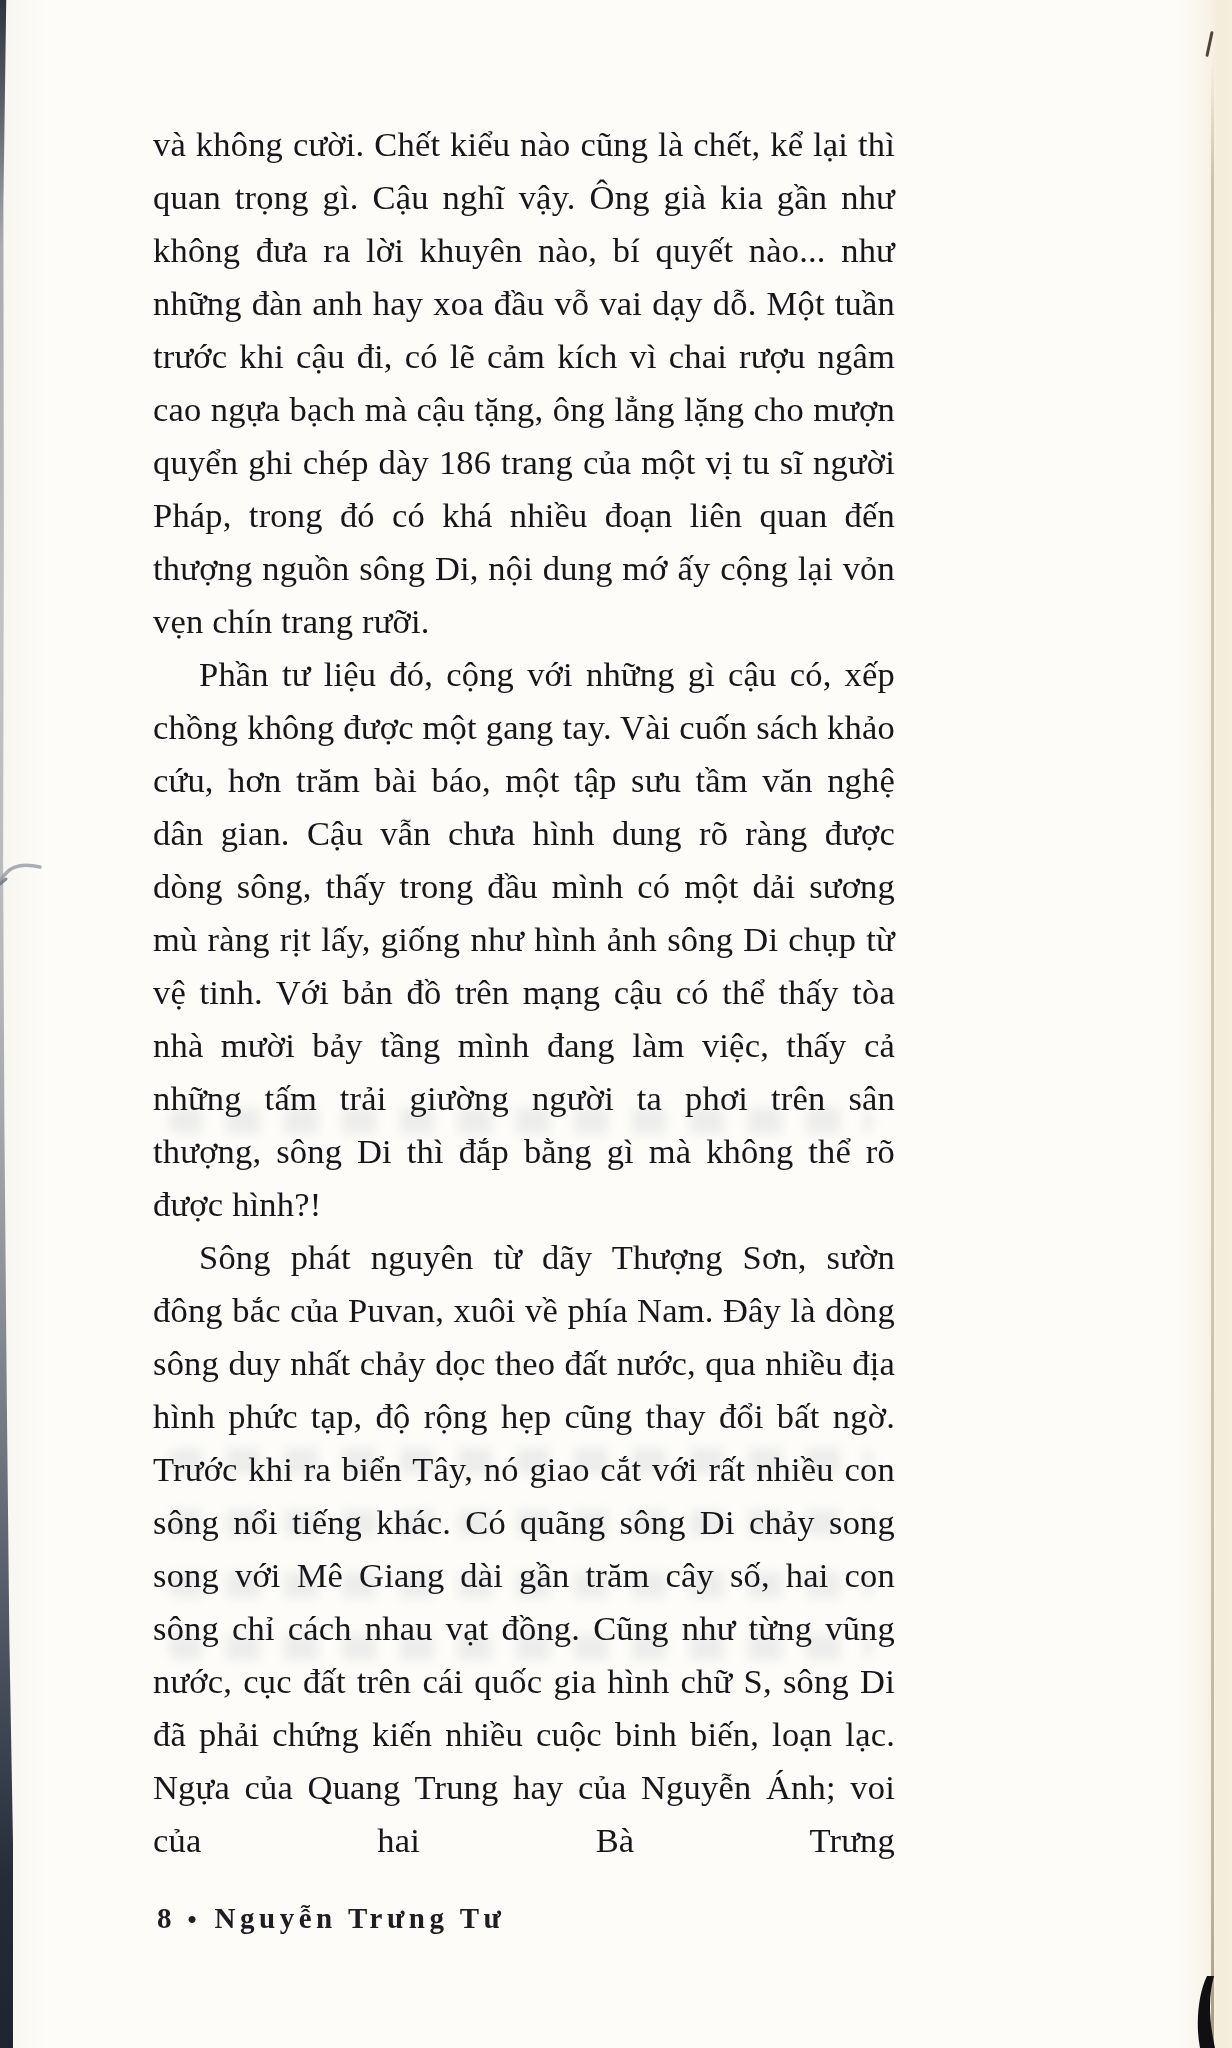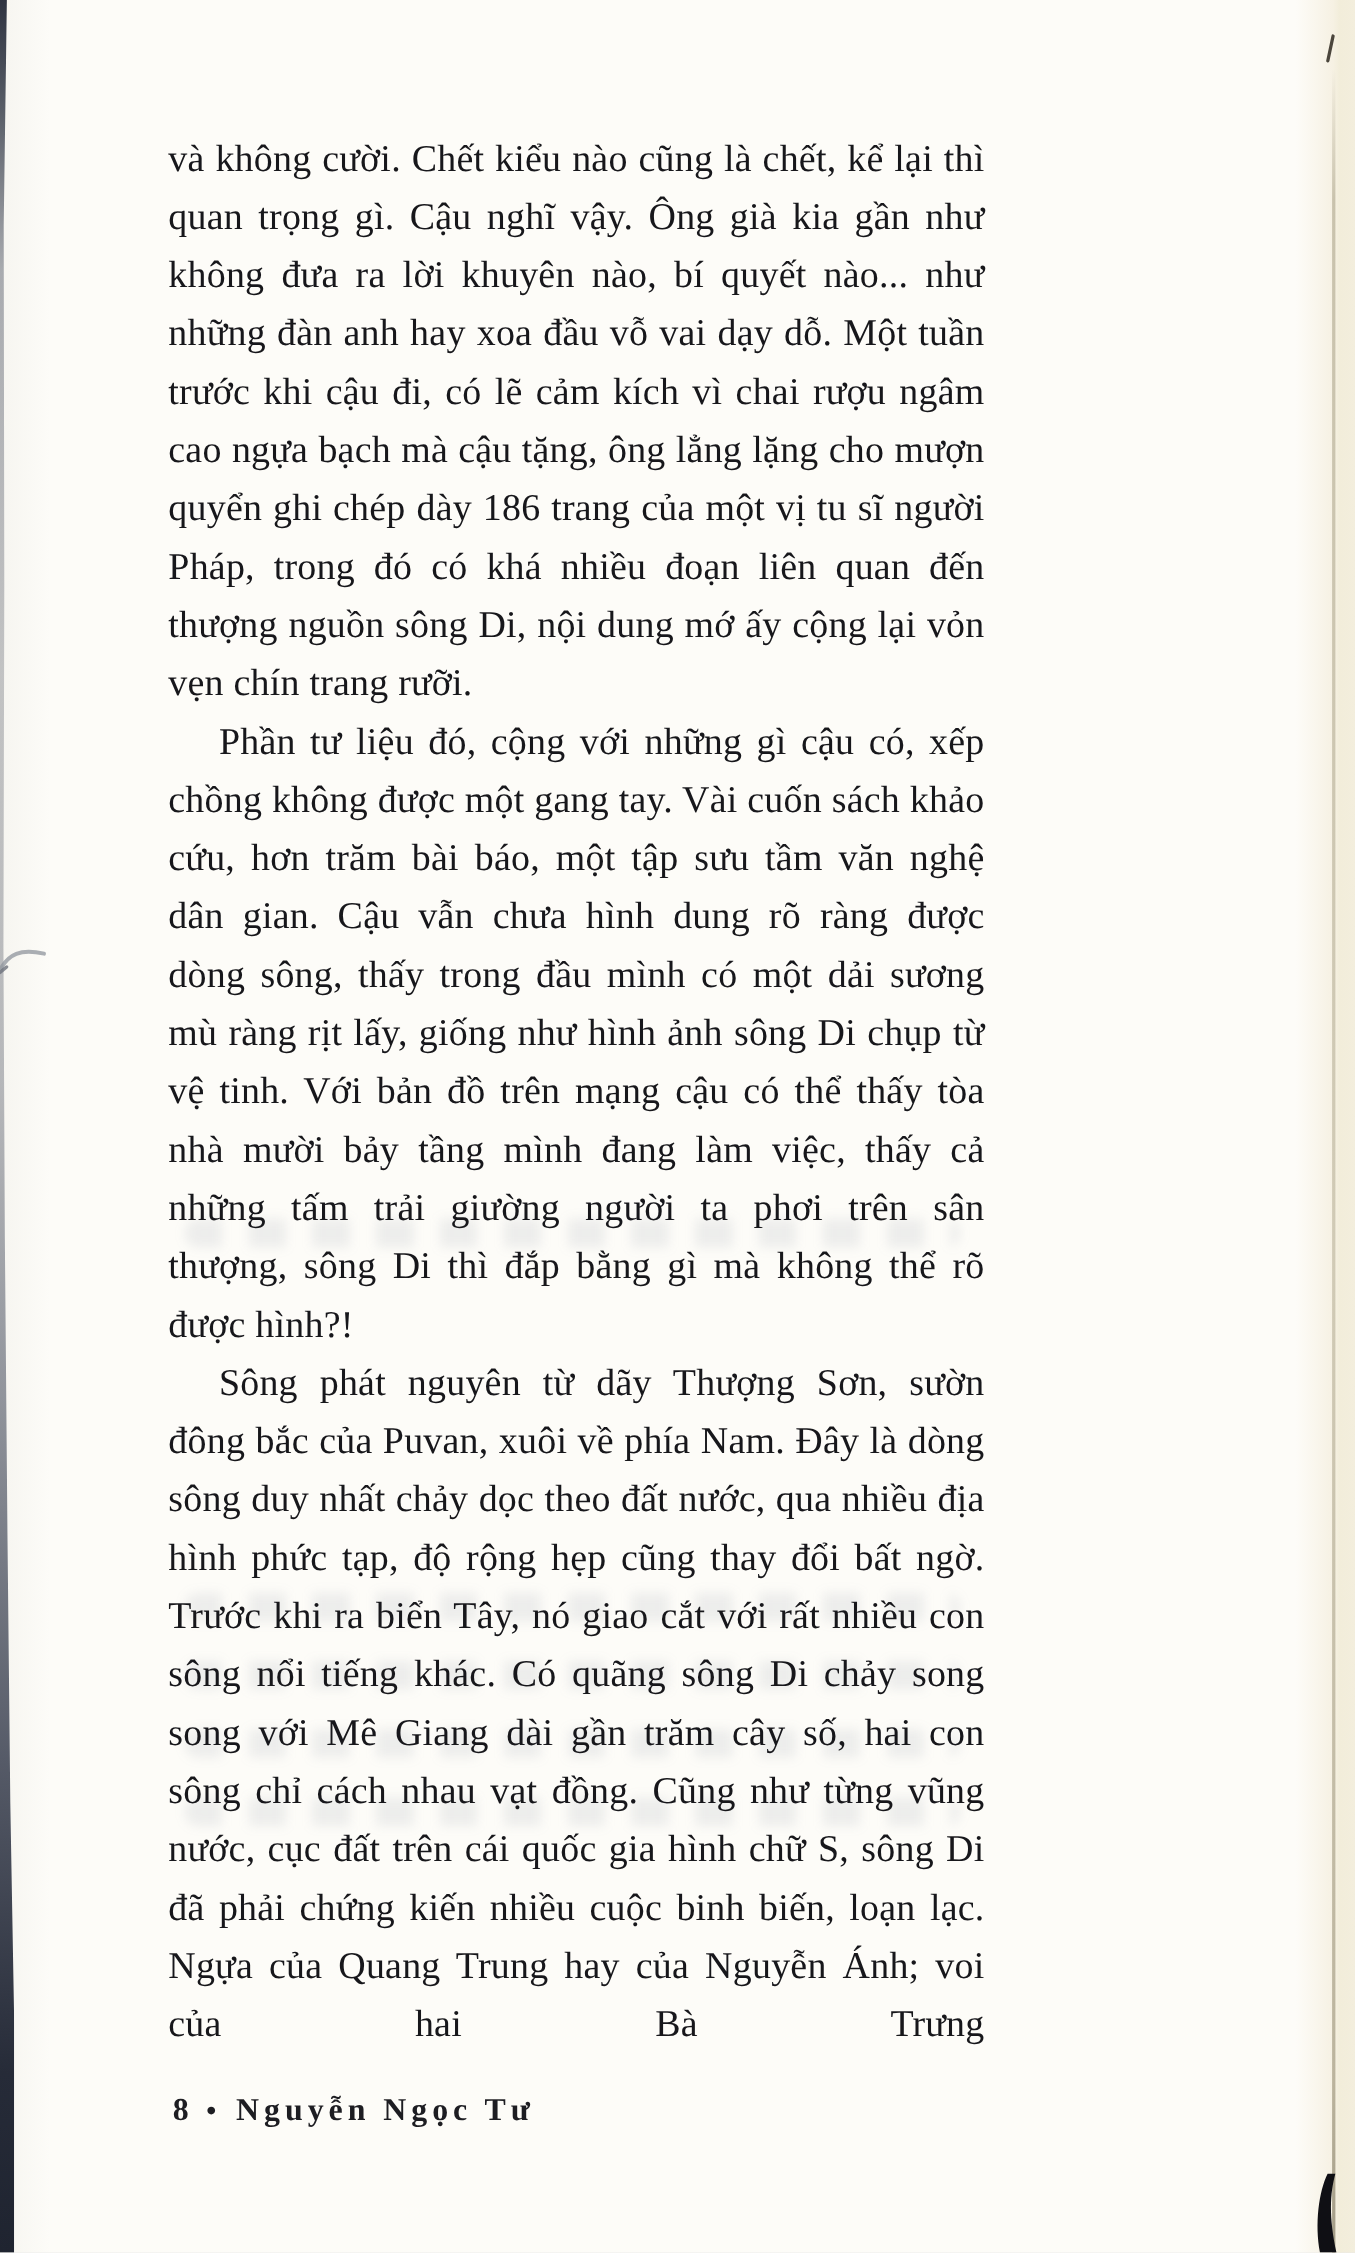--- a/index.html
+++ b/index.html
@@ -98,16 +98,16 @@
 
   <main class="text-block">
     <p>và không cười. Chết kiểu nào cũng là chết, kể lại thì quan trọng gì. Cậu nghĩ vậy. Ông già kia gần như không đưa ra lời khuyên nào, bí quyết nào... như những đàn anh hay xoa đầu vỗ vai dạy dỗ. Một tuần trước khi cậu đi, có lẽ cảm kích vì chai rượu ngâm cao ngựa bạch mà cậu tặng, ông lẳng lặng cho mượn quyển ghi chép dày 186 trang của một vị tu sĩ người Pháp, trong đó có khá nhiều đoạn liên quan đến thượng nguồn sông Di, nội dung mớ ấy cộng lại vỏn vẹn chín trang rưỡi.</p>
     <p class="indent">Phần tư liệu đó, cộng với những gì cậu có, xếp chồng không được một gang tay. Vài cuốn sách khảo cứu, hơn trăm bài báo, một tập sưu tầm văn nghệ dân gian. Cậu vẫn chưa hình dung rõ ràng được dòng sông, thấy trong đầu mình có một dải sương mù ràng rịt lấy, giống như hình ảnh sông Di chụp từ vệ tinh. Với bản đồ trên mạng cậu có thể thấy tòa nhà mười bảy tầng mình đang làm việc, thấy cả những tấm trải giường người ta phơi trên sân thượng, sông Di thì đắp bằng gì mà không thể rõ được hình?!</p>
     <p class="indent justify-last">Sông phát nguyên từ dãy Thượng Sơn, sườn đông bắc của Puvan, xuôi về phía Nam. Đây là dòng sông duy nhất chảy dọc theo đất nước, qua nhiều địa hình phức tạp, độ rộng hẹp cũng thay đổi bất ngờ. Trước khi ra biển Tây, nó giao cắt với rất nhiều con sông nổi tiếng khác. Có quãng sông Di chảy song song với Mê Giang dài gần trăm cây số, hai con sông chỉ cách nhau vạt đồng. Cũng như từng vũng nước, cục đất trên cái quốc gia hình chữ S, sông Di đã phải chứng kiến nhiều cuộc binh biến, loạn lạc. Ngựa của Quang Trung hay của Nguyễn Ánh; voi của hai Bà Trưng</p>
   </main>
 
   <footer class="footer">
     <span class="page-num">8</span>
     <span class="bullet">•</span>
-    <span class="author">Nguyễn Ngọc Tư</span>
+    <span class="author">Nguyễn Trưng Tư</span>
   </footer>
 
 </div>
 
 </body></html>

